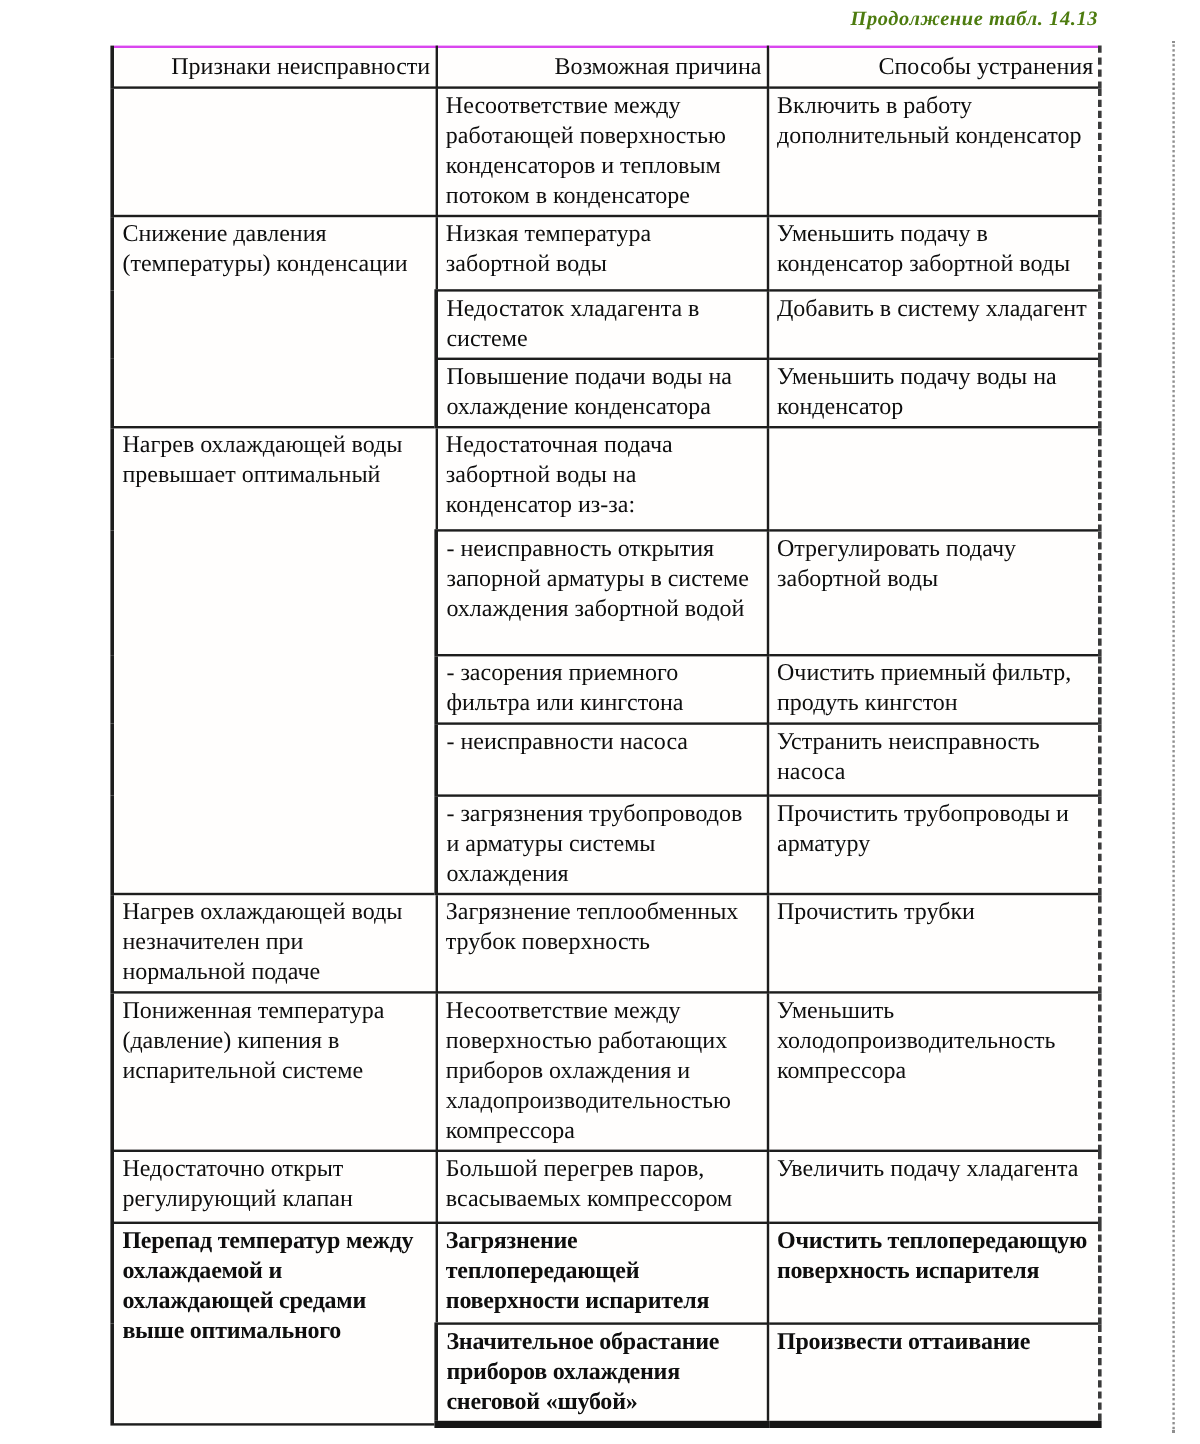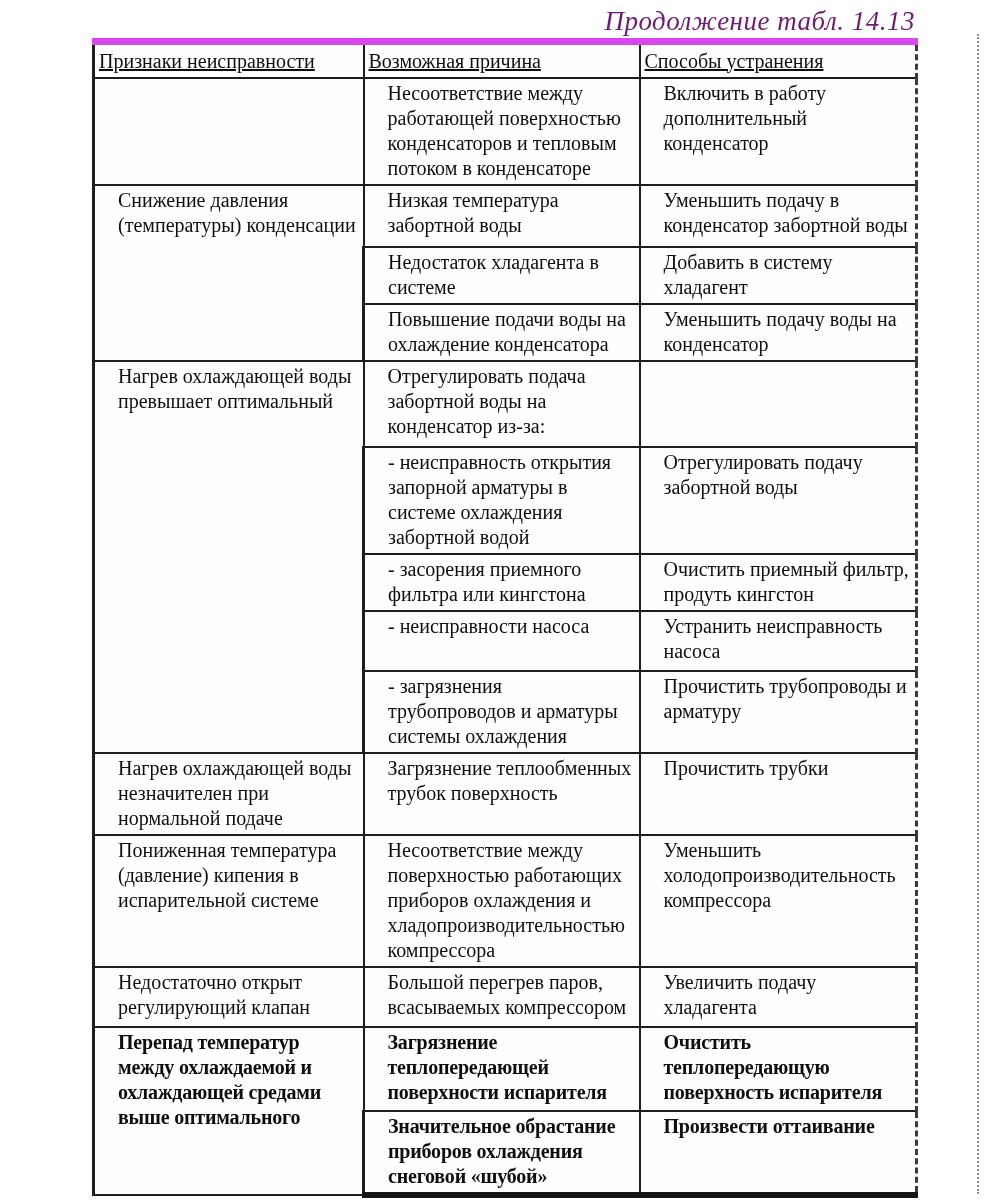--- a/index.html
+++ b/index.html
@@ -16,53 +16,53 @@
     color: #0e0e0e;
     -webkit-font-smoothing: antialiased;
   }
   .caption {
     position: absolute;
     top: 6px;
     left: 92px;
     width: 823px;
     text-align: right;
     font-style: italic;
-    font-size: 27px;
+    font-size: 17px;
     letter-spacing: 0.5px;
-    color: #701a75;
+    color: #4d7c0f;
+    font-weight: bold;
   }
   table.fault-table {
     position: absolute;
     top: 38px;
     left: 92px;
     width: 823px;
     border-collapse: collapse;
     table-layout: fixed;
     background: #fffefd;
   }
   table.fault-table col.c1 { width: 270px; }
   table.fault-table col.c2 { width: 276px; }
   table.fault-table col.c3 { width: 277px; }
   .fault-table th, .fault-table td {
     border: 2px solid #1d1d1d;
-    padding: 2px 6px 3px 23px;
+    padding: 2px 6px 3px 7px;
     font-size: 20px;
     line-height: 25px;
     vertical-align: top;
     text-align: left;
     overflow: hidden;
   }
   .fault-table th {
-    text-align: left;
+    text-align: right;
     vertical-align: middle;
     font-weight: normal;
     height: 28px;
     padding: 2px 4px;
-    border-top: 7px solid #d946ef;
-    text-decoration: underline;
+    border-top: 2px solid #d946ef;
   }
   .fault-table tr > *:first-child { border-left: 3px solid #1d1d1d; }
   .fault-table td.last, .fault-table th.last { border-right: 3px dashed #3a3a3a; }
   .fault-table tr.bottom > td { border-bottom: 6px solid #151515; margin-top: 12px; }
   .fault-table td.b { font-weight: bold; letter-spacing: -0.2px; }
   
   .edge-artifact {
     position: absolute;
     top: 34px;
     left: 977px;
@@ -104,21 +104,21 @@
     <tr style="height:43px">
       <td>Недостаток хладагента в системе</td>
       <td class="last">Добавить в систему хладагент</td>
     </tr>
     <tr style="height:54px">
       <td>Повышение подачи воды на охлаждение конденсатора</td>
       <td class="last">Уменьшить подачу воды на конденсатор</td>
     </tr>
     <tr style="height:86px">
       <td rowspan="5">Нагрев охлаждающей воды превышает оптимальный</td>
-      <td>Отрегулировать подача забортной воды на конденсатор из-за:</td>
+      <td>Недостаточная подача забортной воды на конденсатор из-за:</td>
       <td class="last"></td>
     </tr>
     <tr style="height:104px">
       <td>- неисправность открытия запорной арматуры в системе охлаждения забортной водой</td>
       <td class="last">Отрегулировать подачу забортной воды</td>
     </tr>
     <tr style="height:42px">
       <td>- засорения приемного фильтра или кингстона</td>
       <td class="last">Очистить приемный фильтр, продуть кингстон</td>
     </tr>

